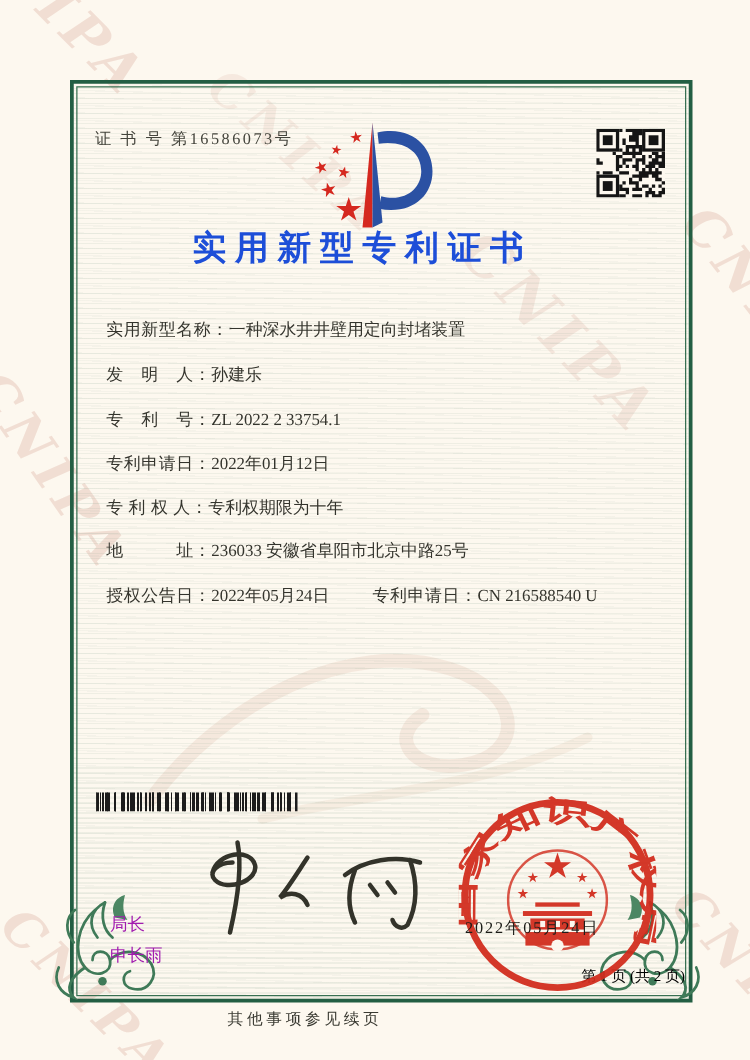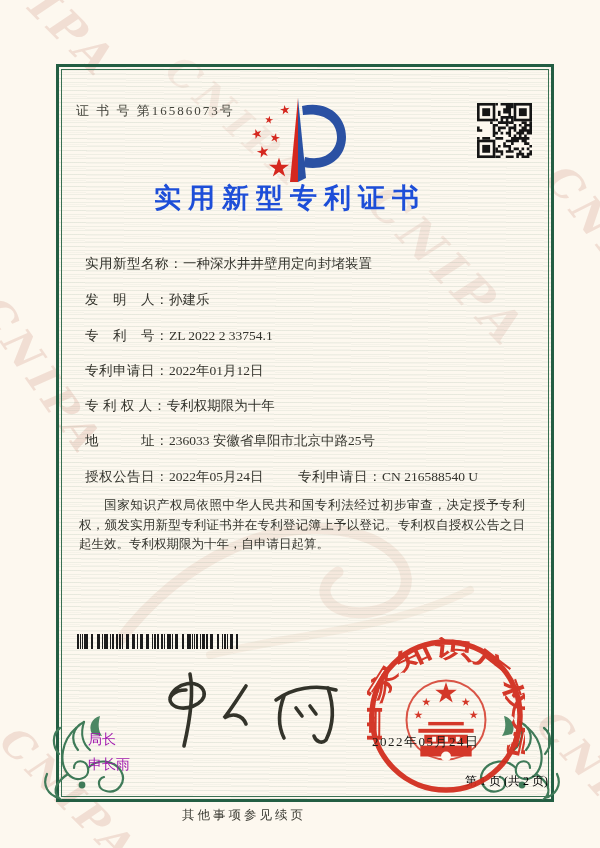--- a/index.html
+++ b/index.html
@@ -173,21 +173,20 @@
   <span class="lab">地　　　址：</span><span>236033 安徽省阜阳市北京中路25号</span>
 </div>
 <div class="frow" style="top:468px;">
   <span class="lab">授权公告日：</span><span>2022年05月24日</span>
 </div>
 <div class="frow" style="top:468px;left:298px;">
   <span class="lab">专利申请日：</span><span>CN 216588540 U</span>
 </div>
 
 <div class="legal">
-  <p>国家知识产权局依照中华人民共和国专利法经过初步审查，决定授予专利权，颁发实用新型专利证书并在专利登记簿上予以登记。专利权自授权公告之日起生效。专利权期限为十年，自申请日起算。</p>
 </div>
 
 <div class="barcode"></div>
 
 <div class="signer">
   <div>局长</div>
   <div>申长雨</div>
 </div>
 
 <svg class="sig" viewBox="0 0 200 84">

